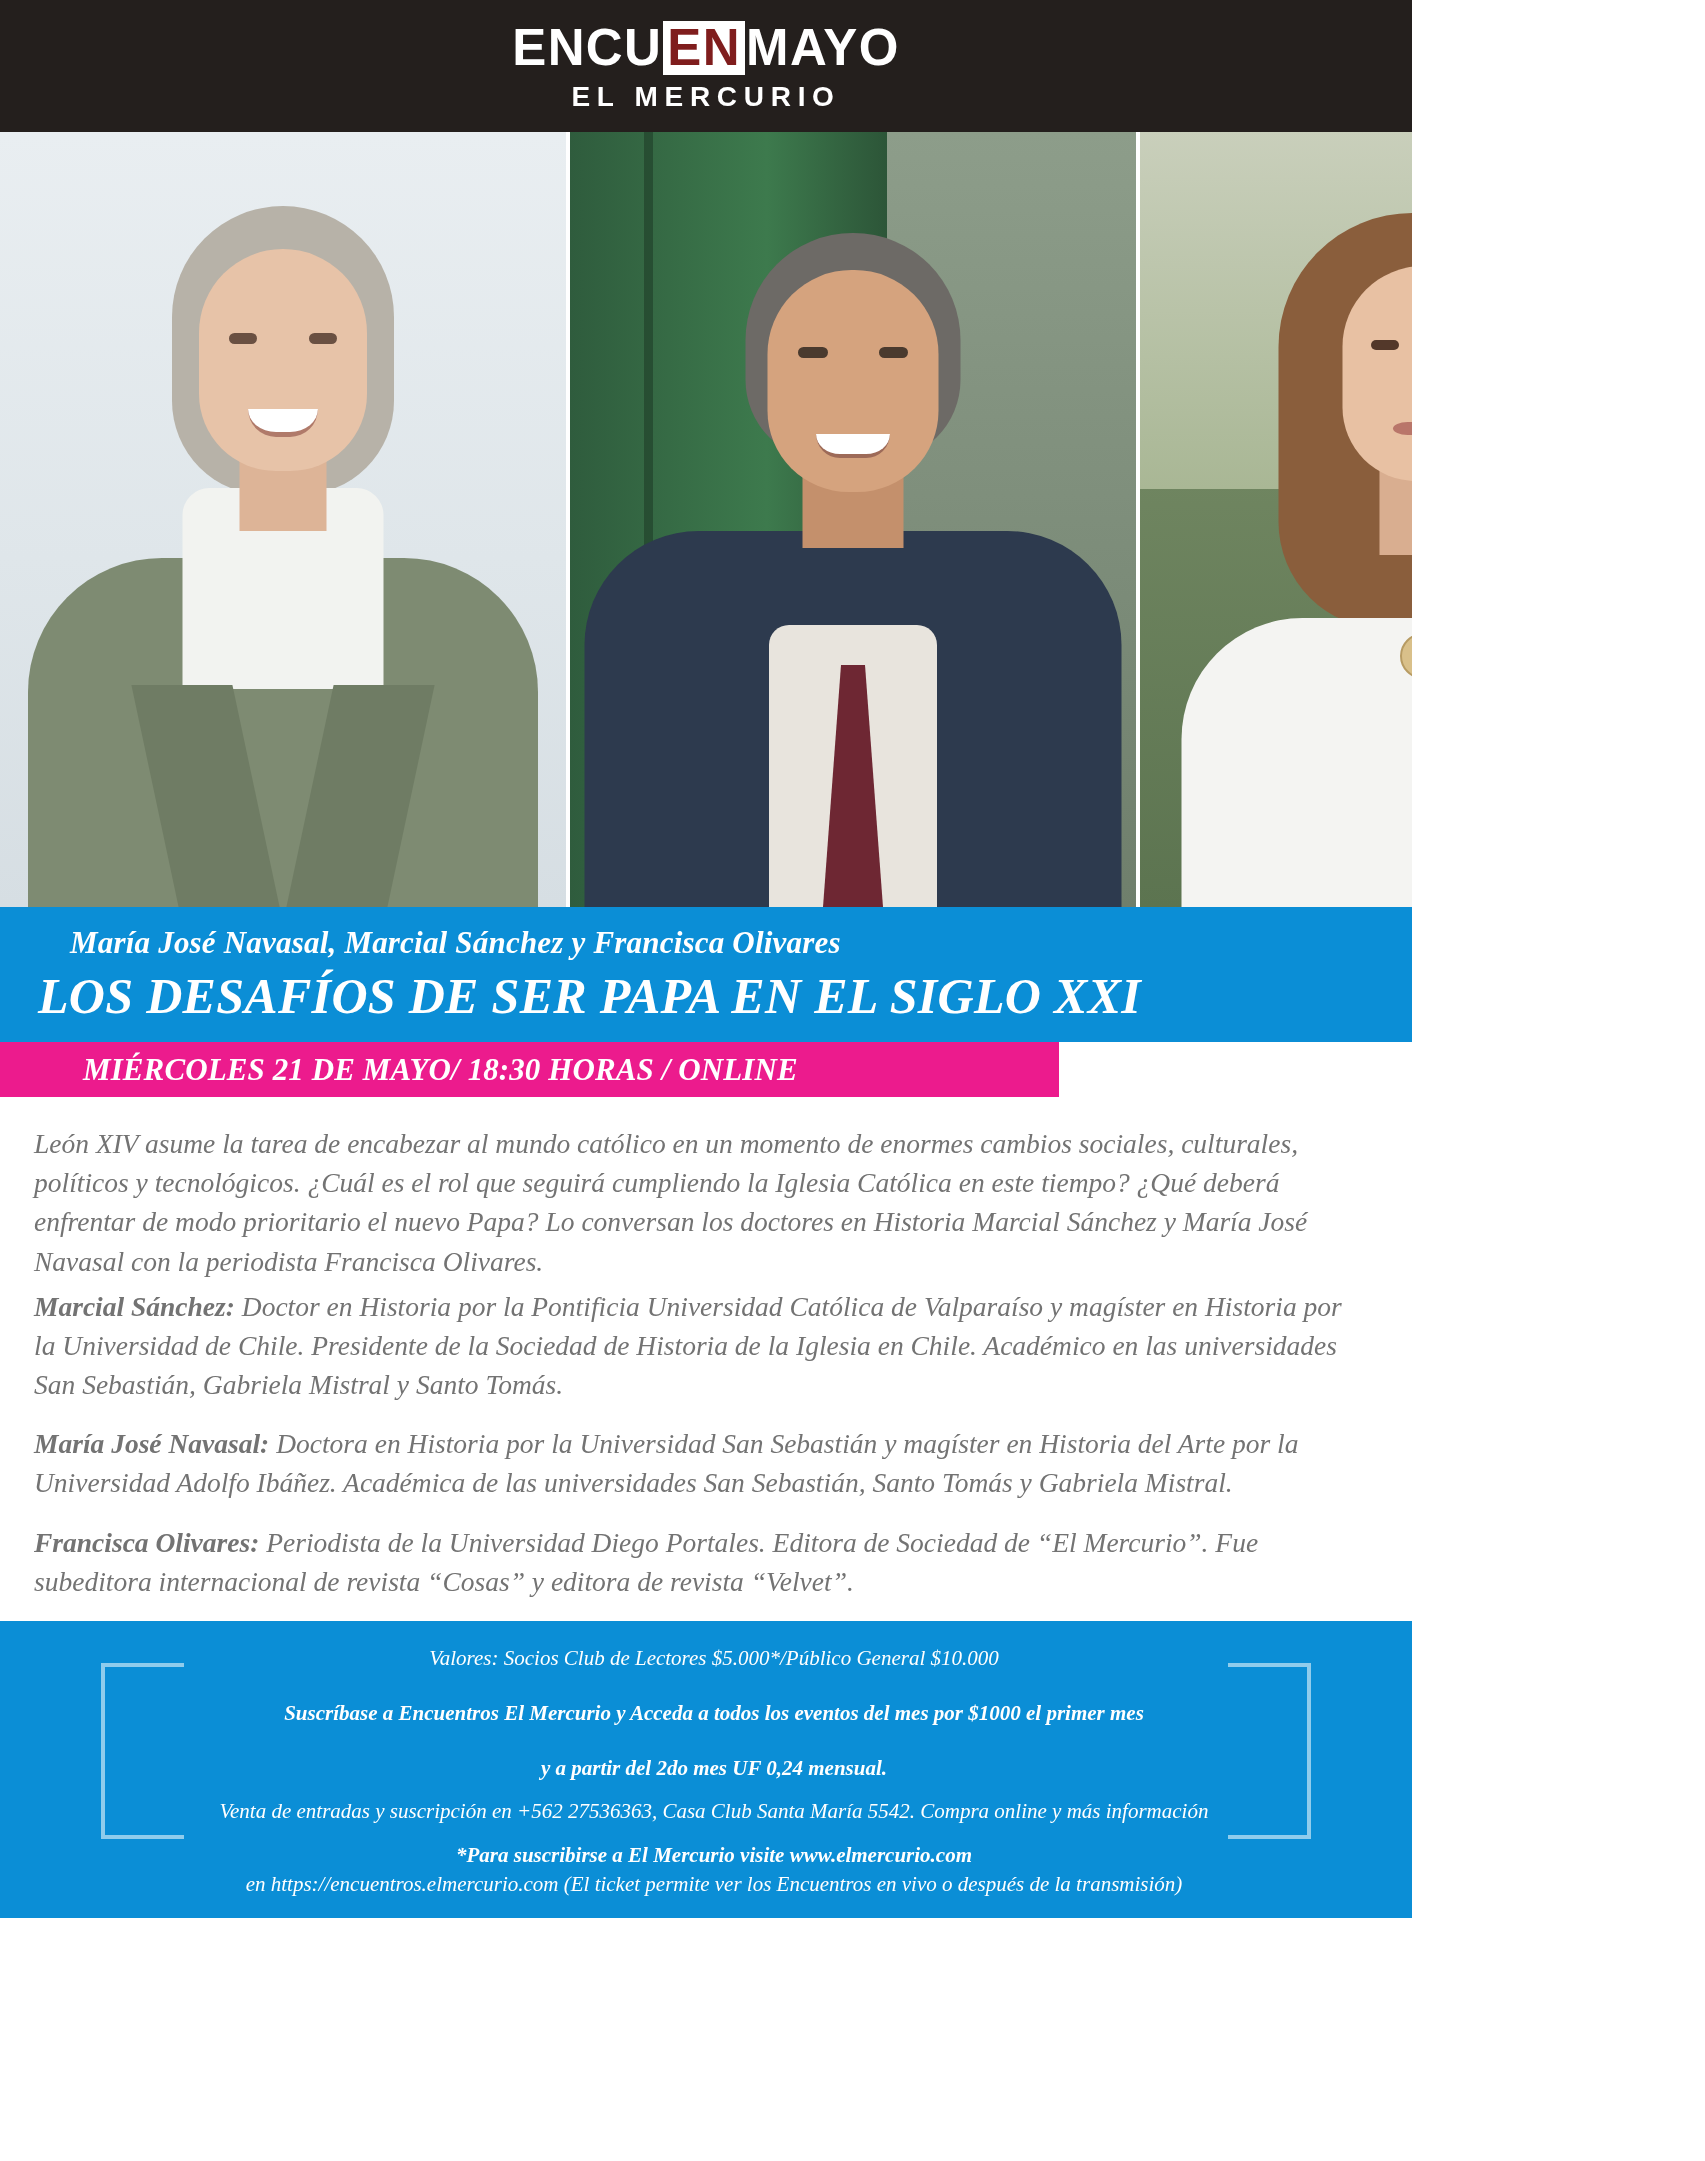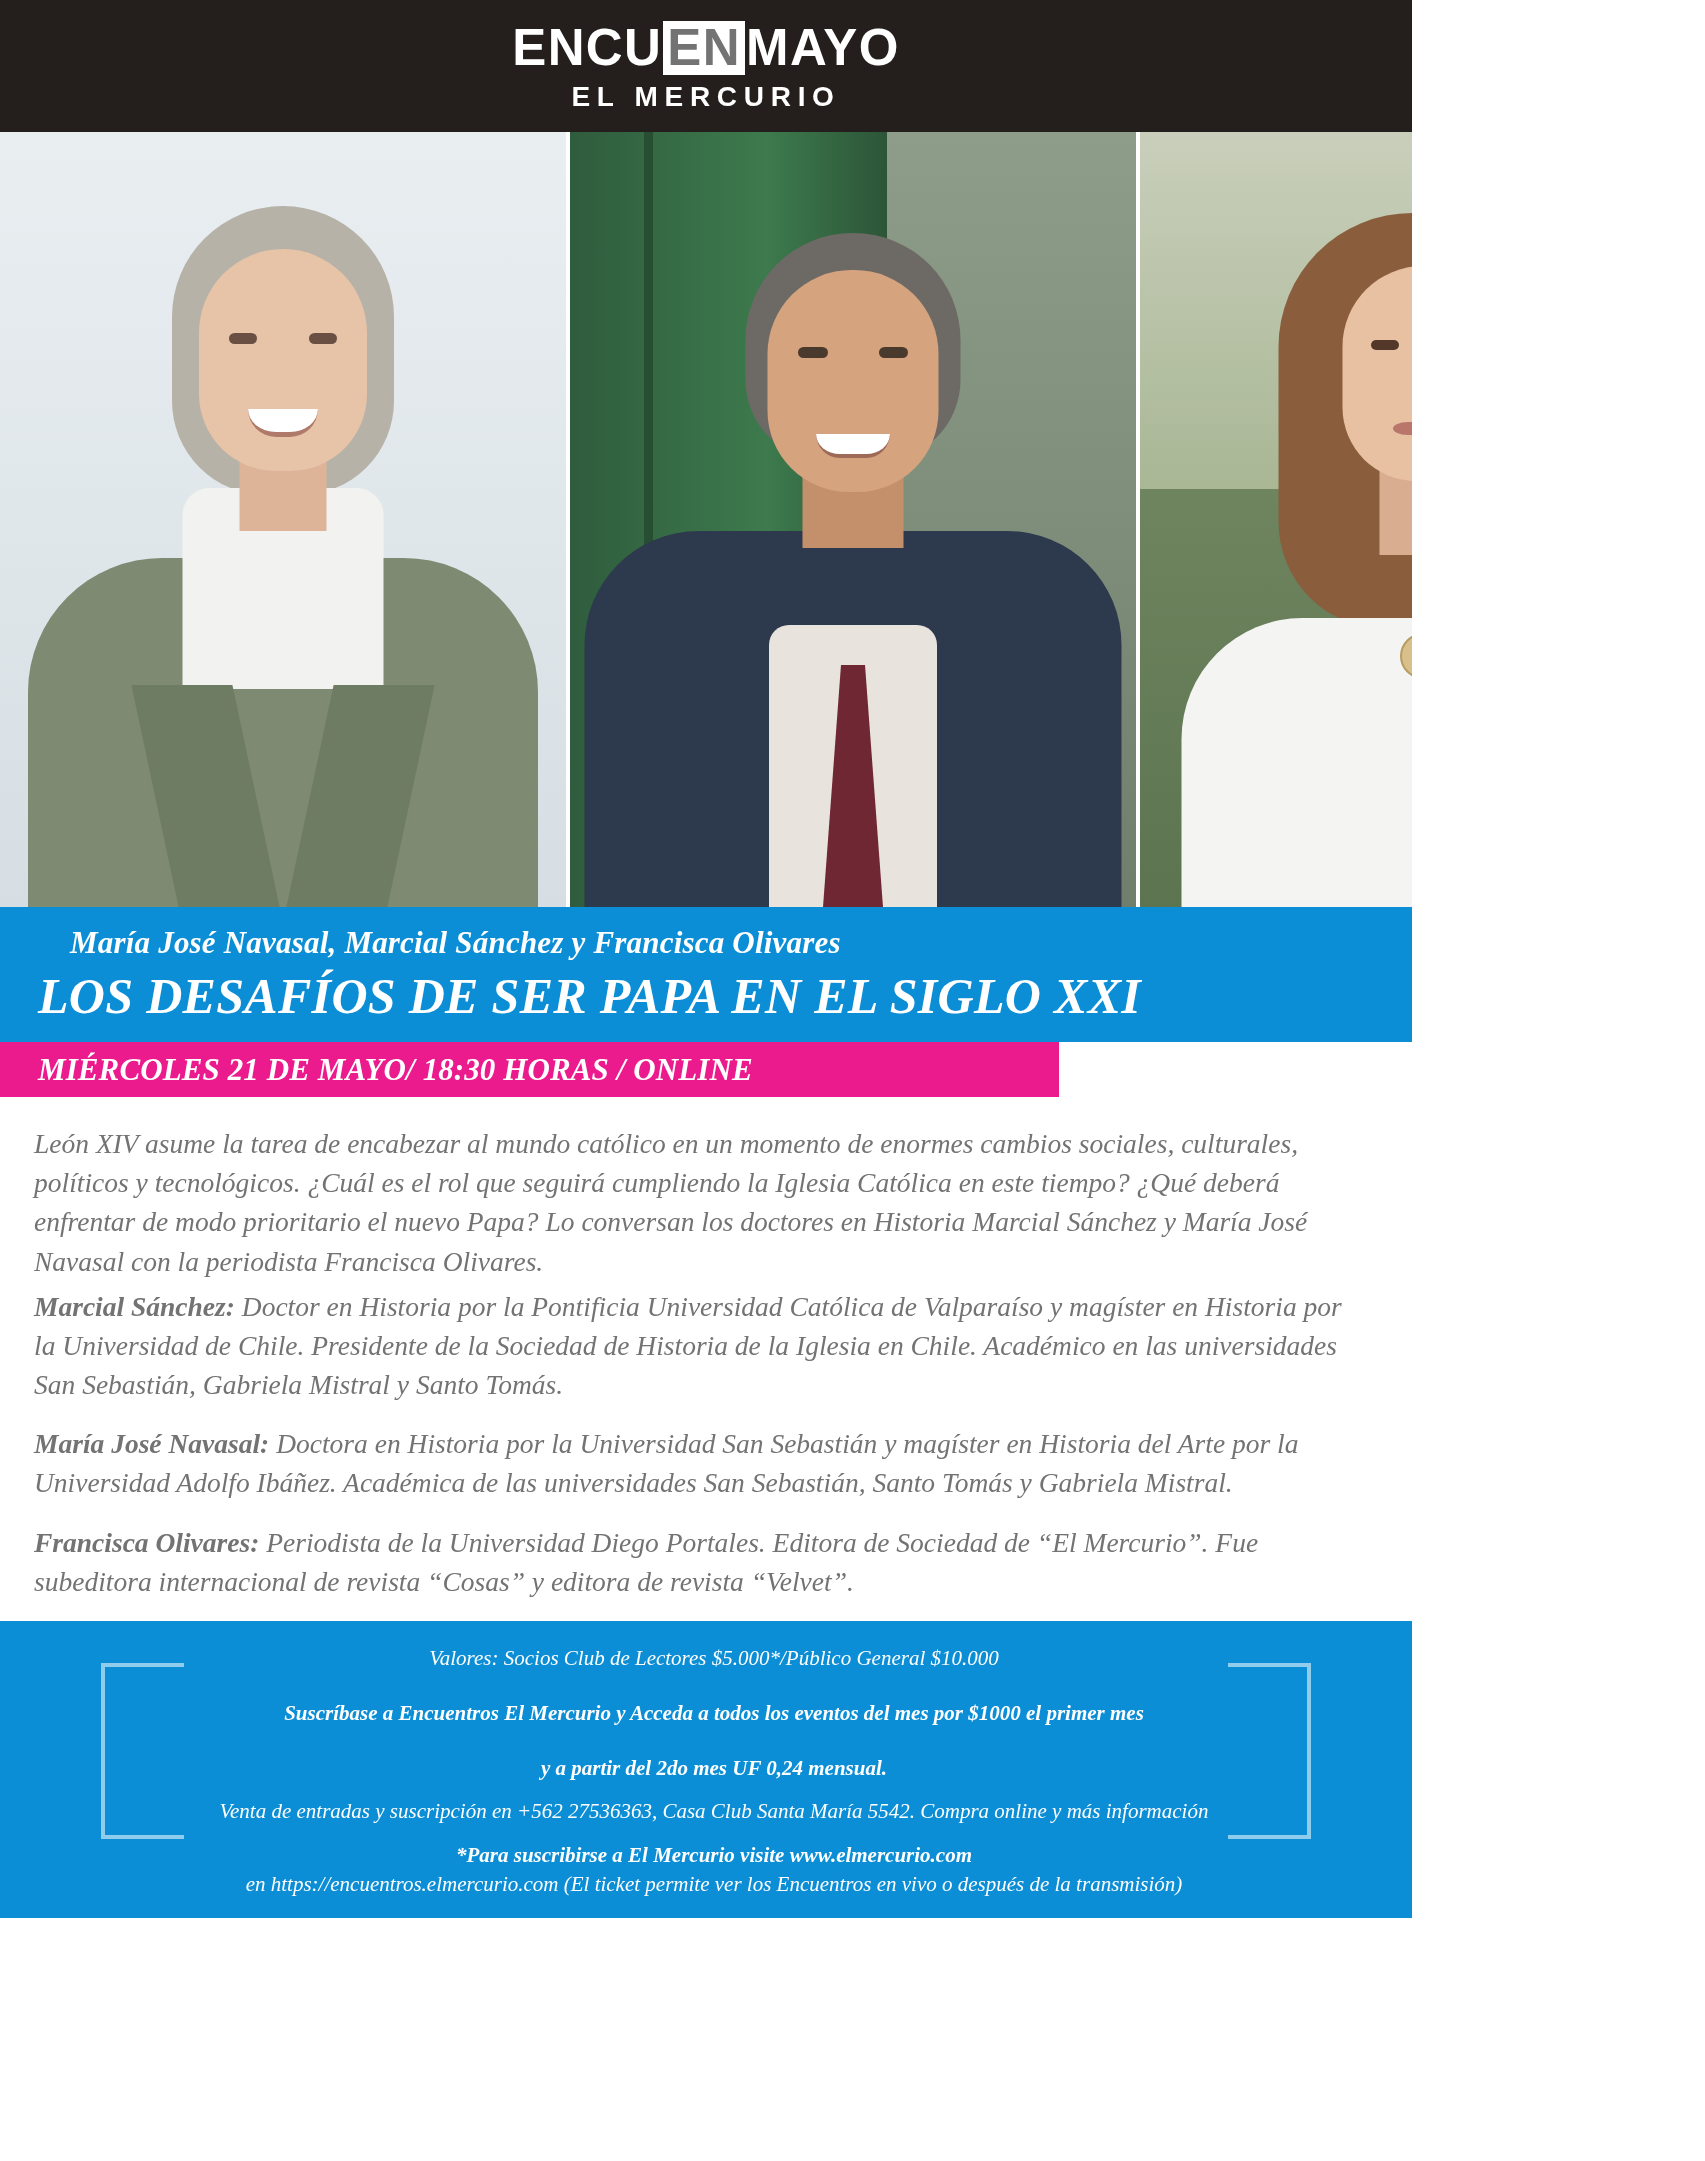--- a/index.html
+++ b/index.html
@@ -43,21 +43,21 @@
     letter-spacing: 1.3px;
     color: #ffffff;
     display: flex;
     align-items: center;
   }
   .logo-top .piece {
     display: inline-block;
   }
   .logo-top .boxed {
     background: #ffffff;
-    color: #737373;
+    color: #7f1d1d;
     padding: 1.3px 4px 2.7px 4px;
     margin: 0 1.3px;
     display: inline-block;
   }
   .logo-bottom {
     font-family: "Liberation Sans", sans-serif;
     font-weight: bold;
     font-size: 28px;
     letter-spacing: 6.7px;
     color: #ffffff;
@@ -250,20 +250,21 @@
     padding-left: 38px;
     box-sizing: border-box;
   }
   .date-chip .txt {
     font-family: "Liberation Serif", serif;
     font-style: italic;
     font-weight: bold;
     font-size: 31px;
     color: #ffffff;
     letter-spacing: 0.1px;
+    margin-left: 45px;
   }
 
   
   .body-copy {
     padding: 20px 47px 0 34px;
     font-family: "Liberation Serif", serif;
     font-size: 27.5px;
     line-height: 1.42;
     color: #737373;
     font-style: italic;

